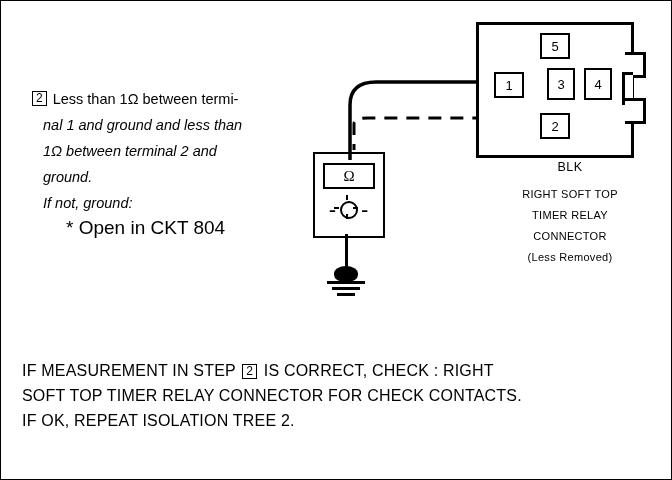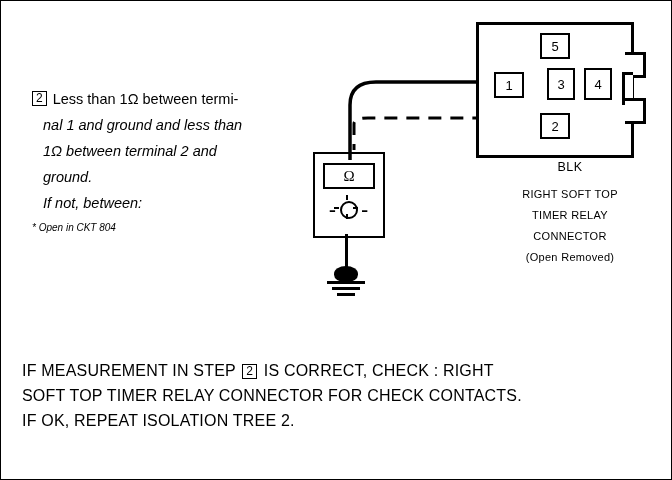--- a/index.html
+++ b/index.html
@@ -38,23 +38,23 @@
     vertical-align: 2px;
     margin-right: 6px;
     font-family: "Liberation Sans", sans-serif;
   }
   .boxed-num.inline {
     margin-right: 0;
     margin-left: 2px;
   }
   .indent-1 { margin-left: 11px; font-style: italic; }
   .bullet-line {
-    font-size: 10px;
+    margin-left: 34px;
+    font-size: 19px;
     line-height: 24px;
-    font-style: italic;
   }
 
   
   #meter-body {
     position: absolute;
     left: 313px;
     top: 152px;
     width: 68px;
     height: 82px;
     border: 2.5px solid #000;
@@ -275,21 +275,21 @@
     <div class="step-line indent-1">
       <span>nal 1 and ground and less than</span>
     </div>
     <div class="step-line indent-1">
       <span>1Ω   between   terminal   2   and</span>
     </div>
     <div class="step-line indent-1">
       <span>ground.</span>
     </div>
     <div class="step-line indent-1">
-      <span>If not, between:</span>
+      <span>If not, ground:</span>
     </div>
     <div class="bullet-line">* Open in CKT 804</div>
   </div>
 
   <div id="meter-body">
     <div id="meter-display">Ω</div>
     <div id="meter-dial">
       <span class="dial-dash">-</span>
       <span class="dial-sun"></span>
       <span class="dial-dash">-</span>
@@ -321,21 +321,21 @@
   <div class="cav" id="cav1">1</div>
   <div class="cav" id="cav3">3</div>
   <div class="cav" id="cav4">4</div>
   <div class="cav" id="cav2">2</div>
 
   <div id="conn-caption">
     <div class="blk-label">BLK</div>
     <div class="cap-line">RIGHT SOFT TOP</div>
     <div class="cap-line">TIMER RELAY</div>
     <div class="cap-line">CONNECTOR</div>
-    <div class="cap-line">(Open Removed)</div>
+    <div class="cap-line">(Less Removed)</div>
   </div>
 
   <div id="bottom-note">
     <div class="note-line">
       <span>IF MEASUREMENT IN STEP</span>
       <span class="boxed-num inline">2</span>
       <span>IS CORRECT, CHECK : RIGHT</span>
     </div>
     <div class="note-line">SOFT TOP TIMER RELAY CONNECTOR FOR CHECK CONTACTS.</div>
     <div class="note-line">IF OK, REPEAT ISOLATION TREE 2.</div>

